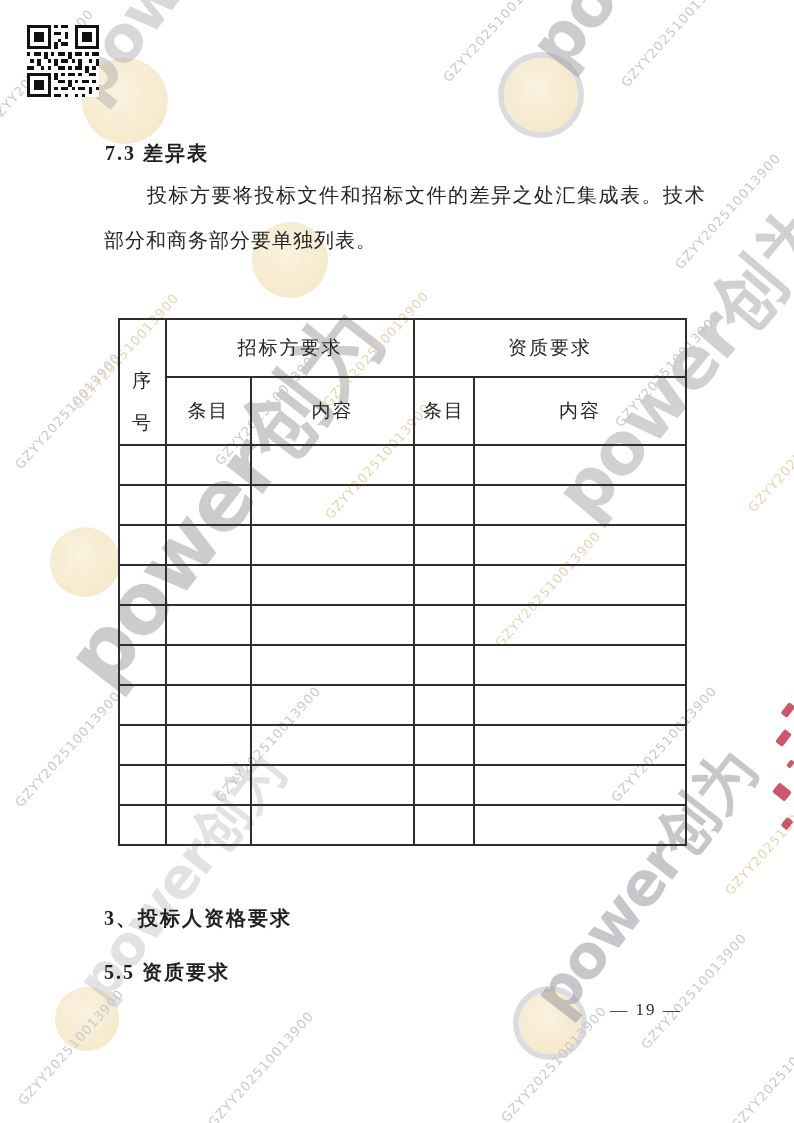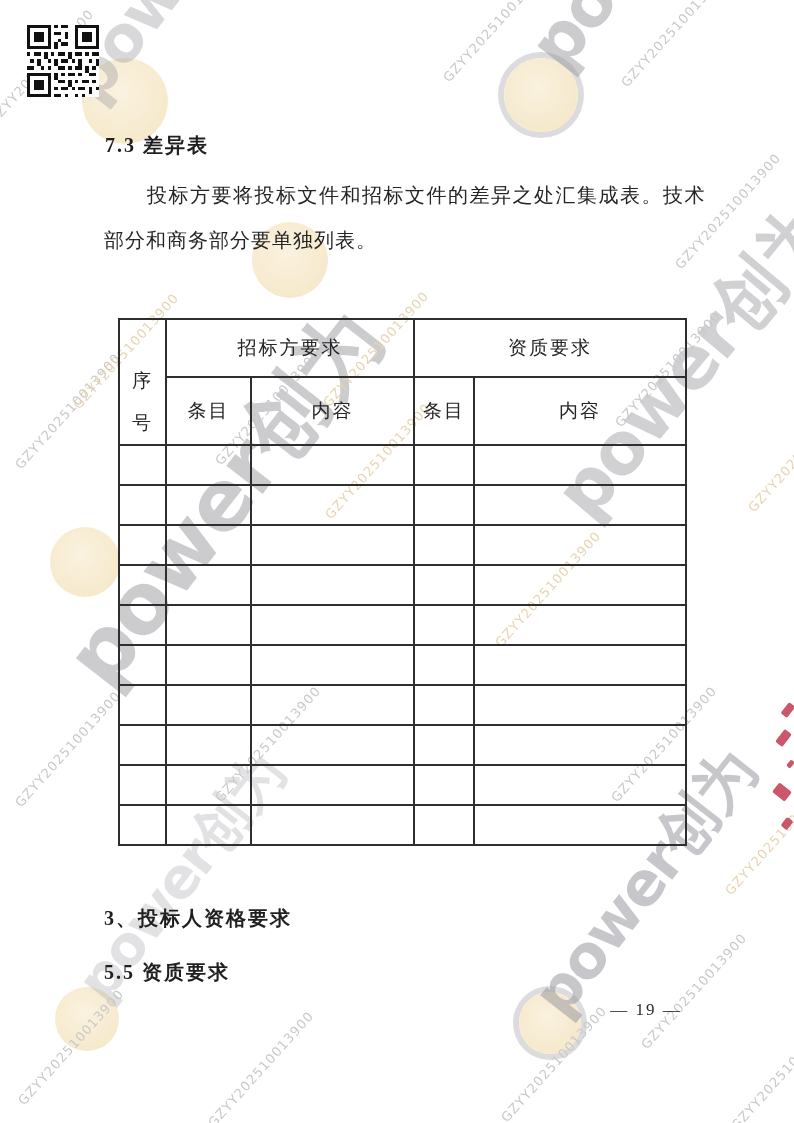--- a/index.html
+++ b/index.html
@@ -27,21 +27,21 @@
     white-space:nowrap;letter-spacing:1px;
   }
   .wm-code.tan{color:#e6d5ae;}
   .seal-frag{position:absolute;background:#c23a50;border-radius:2px;transform:rotate(38deg);opacity:.85;z-index:3;}
   
   .content{position:absolute;inset:0;z-index:1;}
   .qr{position:absolute;left:27px;top:25px;width:72px;height:72px;}
   .h-sec{
     position:absolute;font-weight:bold;font-size:20px;letter-spacing:2px;white-space:nowrap;
   }
-  .h-73{left:105px;top:132px;}
+  .h-73{left:105px;top:140px;}
   .para-line{position:absolute;font-size:20px;white-space:nowrap;color:#252525;}
   .pl1{left:147px;top:182px;letter-spacing:1.5px;}
   .pl2{left:104px;top:227px;letter-spacing:1px;}
   .tbl-title{
     position:absolute;left:118px;top:265px;width:567px;text-align:center;
     font-weight:bold;font-size:22px;word-spacing:22px;letter-spacing:2px;
   }
   table.diff{
     position:absolute;left:118px;top:318px;border-collapse:collapse;table-layout:fixed;
   }

